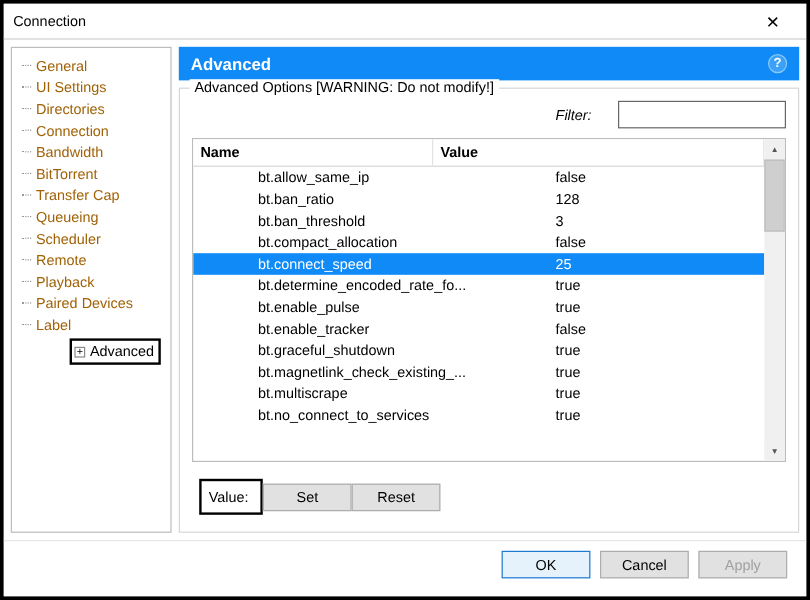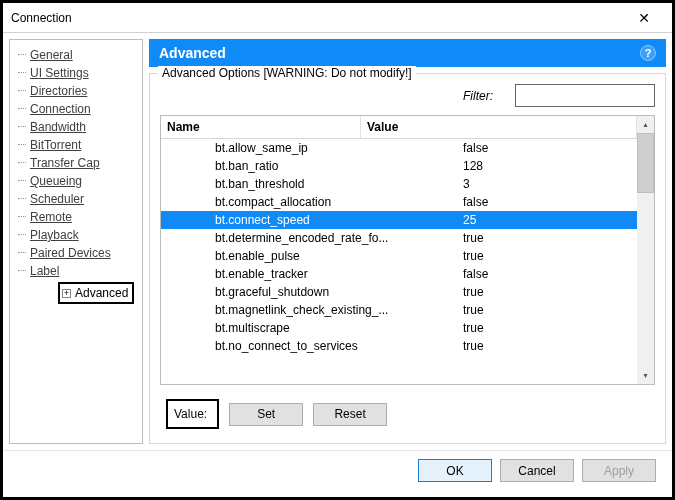--- a/index.html
+++ b/index.html
@@ -41,22 +41,21 @@
     width: 134px;
     border: 1px solid #bcbcbc;
     padding: 6px 4px;
     overflow: hidden;
   }
   .tree-item {
     padding: 1px 2px 1px 16px;
     position: relative;
     white-space: nowrap;
     line-height: 16px;
-    color: #404040;
-    text-decoration: underline;
+    color: #a16207;
   }
   .tree-item::before {
     content: "";
     position: absolute;
     left: 4px;
     top: 8px;
     width: 8px;
     border-top: 1px dotted #999;
   }
   .tree-advanced {
@@ -182,21 +181,20 @@
   }
   .sb-thumb {
     height: 60px;
     background: #cfcfcf;
     border: 1px solid #bdbdbd;
   }
   .sb-track { flex: 1; }
   .value-row {
     display: flex;
     align-items: center;
-    gap: 10px;
     margin-top: 8px;
     padding: 6px;
   }
   .value-box-hl {
     border: 2px solid #000;
     padding: 6px 10px 6px 6px;
     display: flex;
     align-items: center;
     gap: 10px;
   }

